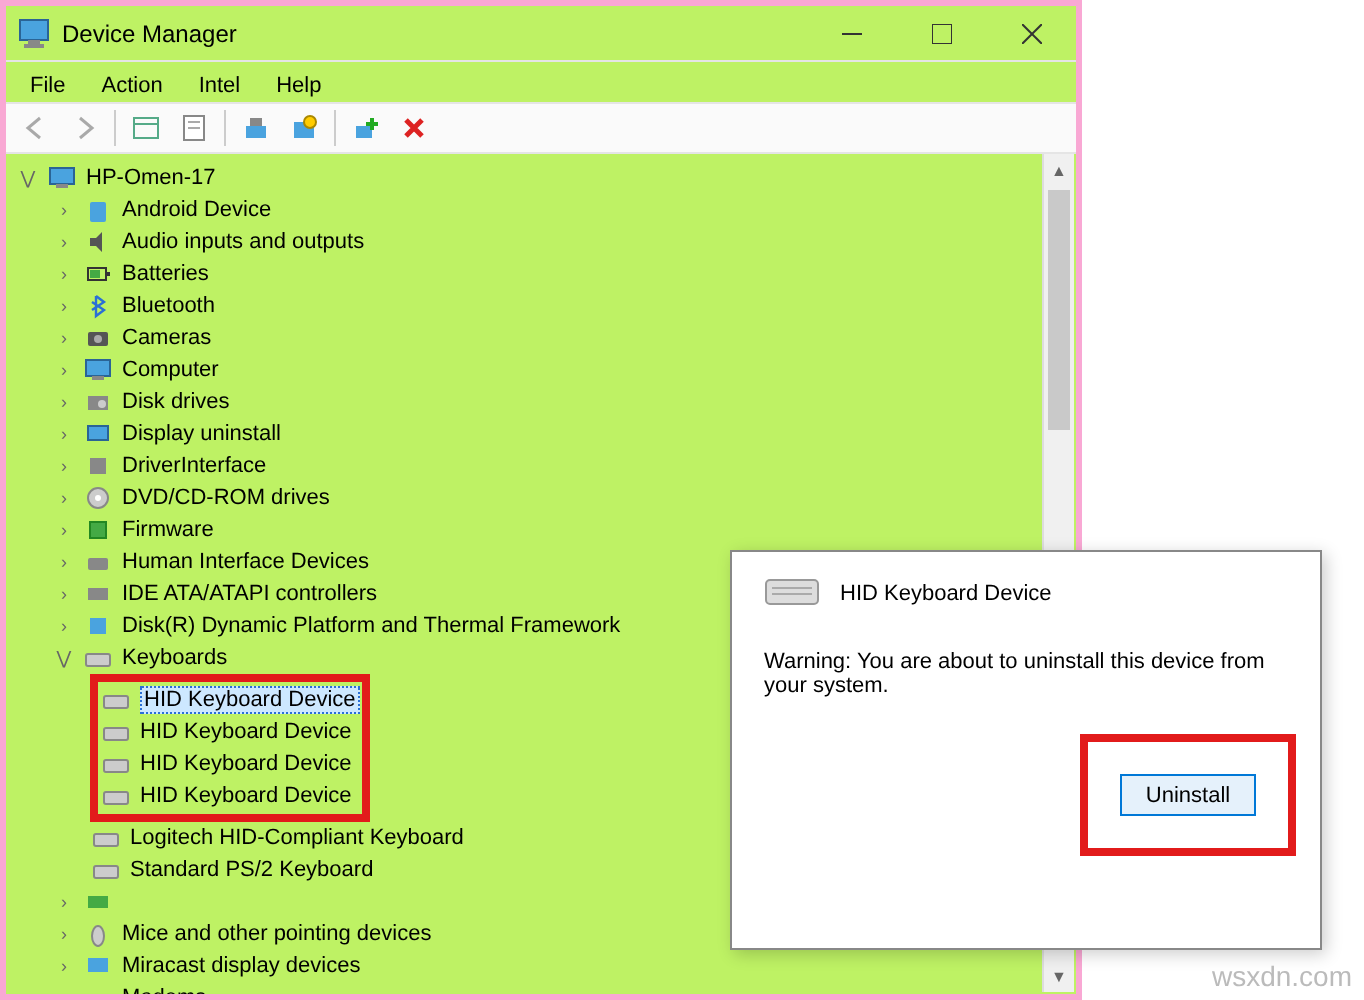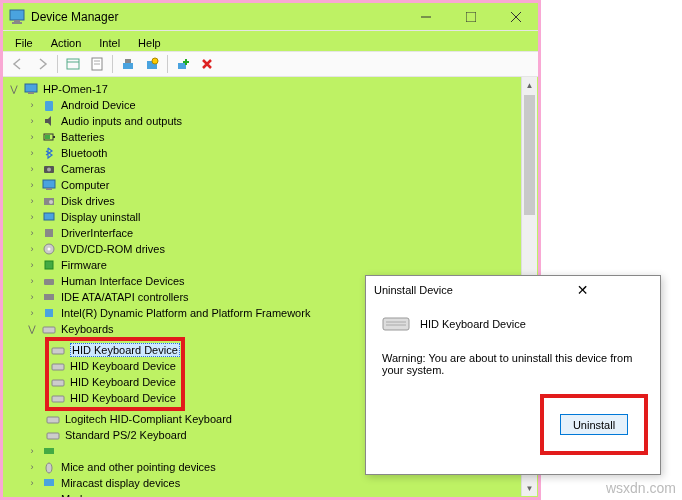--- a/index.html
+++ b/index.html
@@ -266,21 +266,21 @@
         </span>
         <span class="lbl">IDE ATA/ATAPI controllers</span>
       </div>
     <div class="row l1">
         <span class="exp">›</span>
         <span class="ico">
           <svg width="14" height="14">
             <rect x="3" y="3" width="8" height="8" fill="#4aa3df"></rect>
           </svg>
         </span>
-        <span class="lbl">Intel(R) Dynamic Platform and Platform Framework</span>
+        <span class="lbl">Disk(R) Dynamic Platform and Thermal Framework</span>
       </div>
     <div class="row l1">
         <span class="exp">⋁</span>
         <span class="ico">
           <svg width="14" height="14">
             <rect x="1" y="5" width="12" height="6" rx="1" fill="#ccc" stroke="#888"></rect>
           </svg>
         </span>
         <span class="lbl">Keyboards</span>
       </div>
@@ -375,24 +375,20 @@
       </div>
   </div>
 
   <div class="scrollbar">
     <div class="sb-btn">▲</div>
     <div class="sb-thumb"></div>
     <div class="sb-btn" style="position:absolute;bottom:0;left:0;right:0">▼</div>
   </div>
 
   <div class="dialog">
-    <div class="dlg-title">
-      <span>Uninstall Device</span>
-      <span class="dlg-close">✕</span>
-    </div>
     <div class="dlg-body">
       <div class="dlg-dev">
         <span><svg width="28" height="18">
               <rect x="1" y="4" width="26" height="12" rx="2" fill="#ddd" stroke="#999"></rect>
               <line x1="4" y1="8" x2="24" y2="8" stroke="#aaa"></line>
               <line x1="4" y1="11" x2="24" y2="11" stroke="#aaa"></line>
             </svg></span>
         <span>HID Keyboard Device</span>
       </div>
       <div class="dlg-warn">Warning: You are about to uninstall this device from your system.</div>

